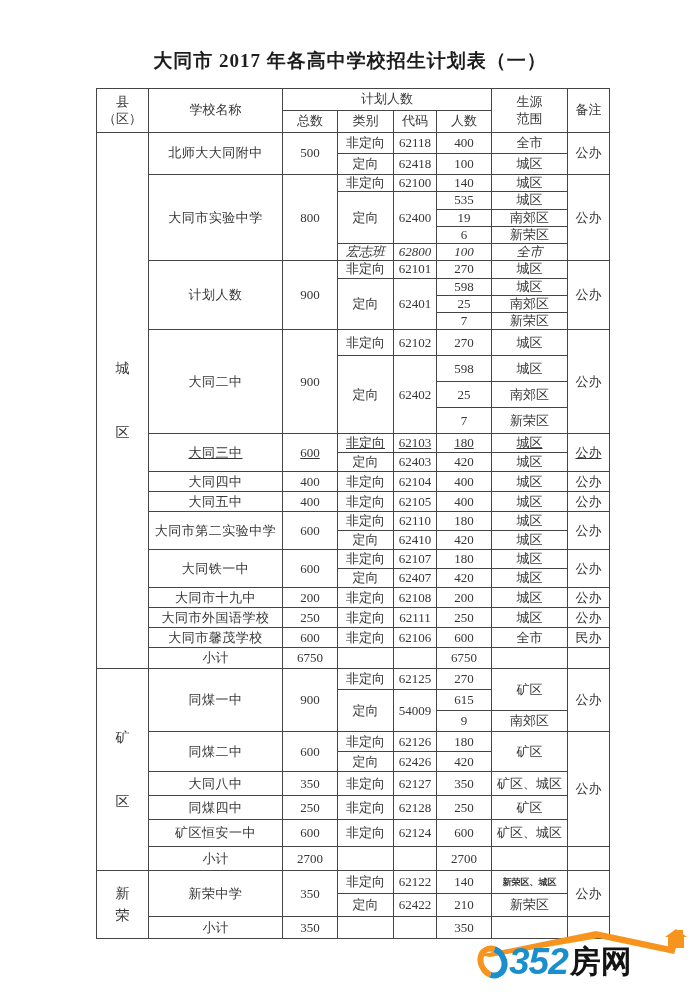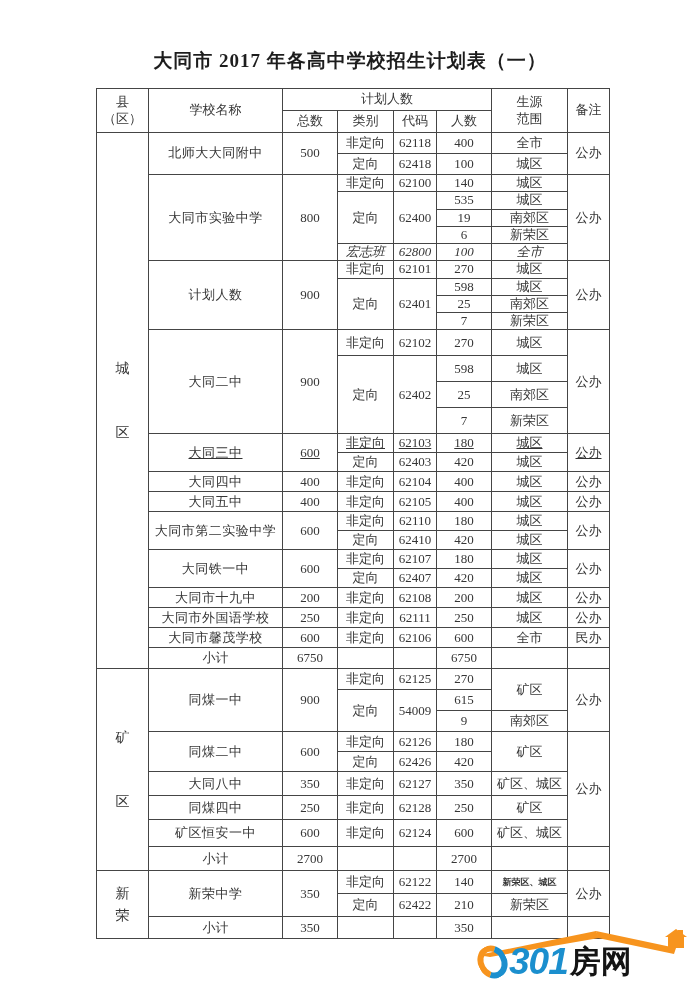--- a/index.html
+++ b/index.html
@@ -371,16 +371,16 @@
 <div class="logo">
   <svg class="roof" width="222" height="30" viewBox="0 0 222 30">
     <path d="M6 28 L124 4 L127 11 L18 30 Z" fill="#f7941e"></path>
     <path d="M124 4 L204 21 L202 27 L126 11 Z" fill="#f7941e"></path>
     <rect x="196" y="10" width="16" height="11" fill="#f7941e"></rect>
     <path d="M193 10 L204 2 L215 10 Z" fill="#f7941e"></path>
     <rect x="206" y="3" width="5" height="7" fill="#f7941e"></rect>
   </svg>
   <div class="logo-text">
     <span class="logo-zero"></span>
-    <span class="logo-digits">301</span>
+    <span class="logo-digits">352</span>
     <span class="logo-cn">房网</span>
   </div>
 </div>
 
 </body></html>

